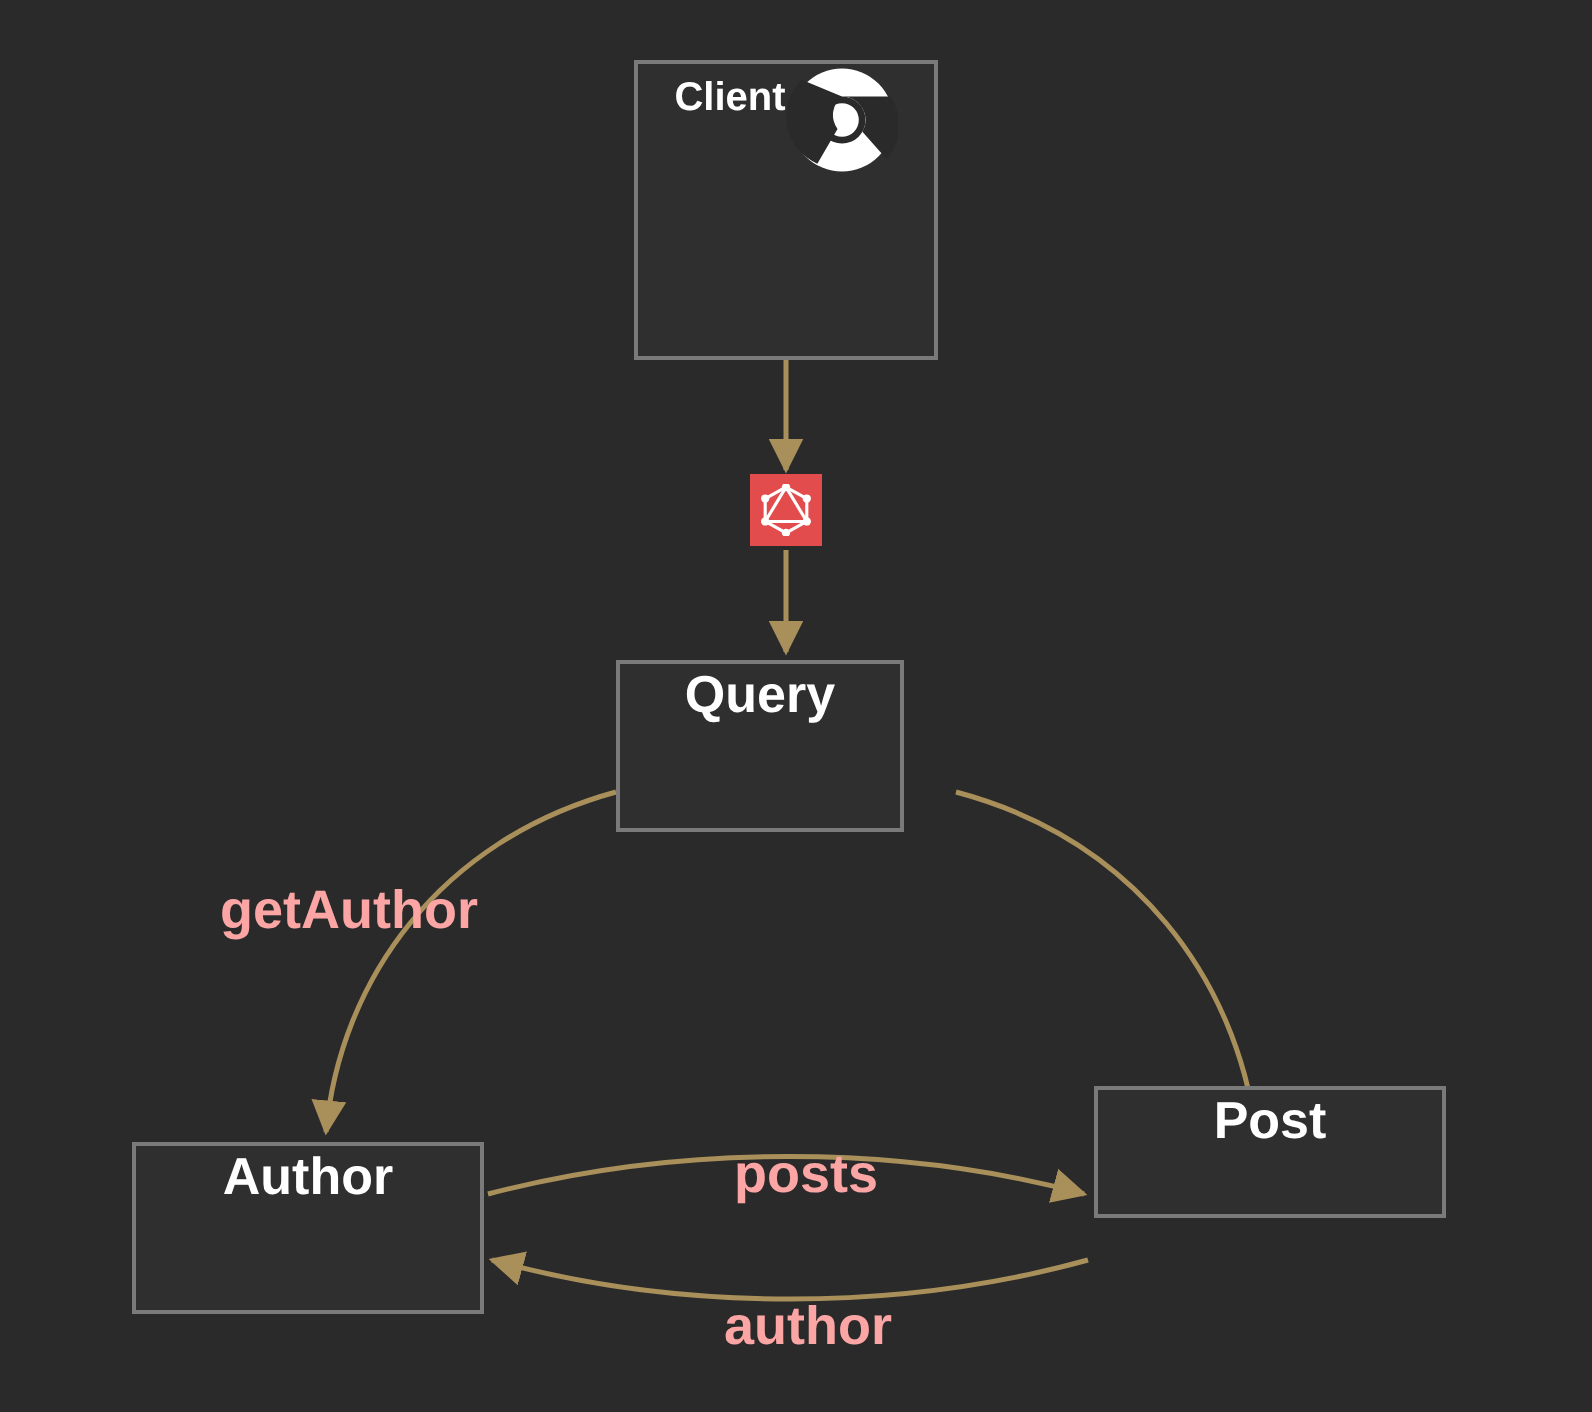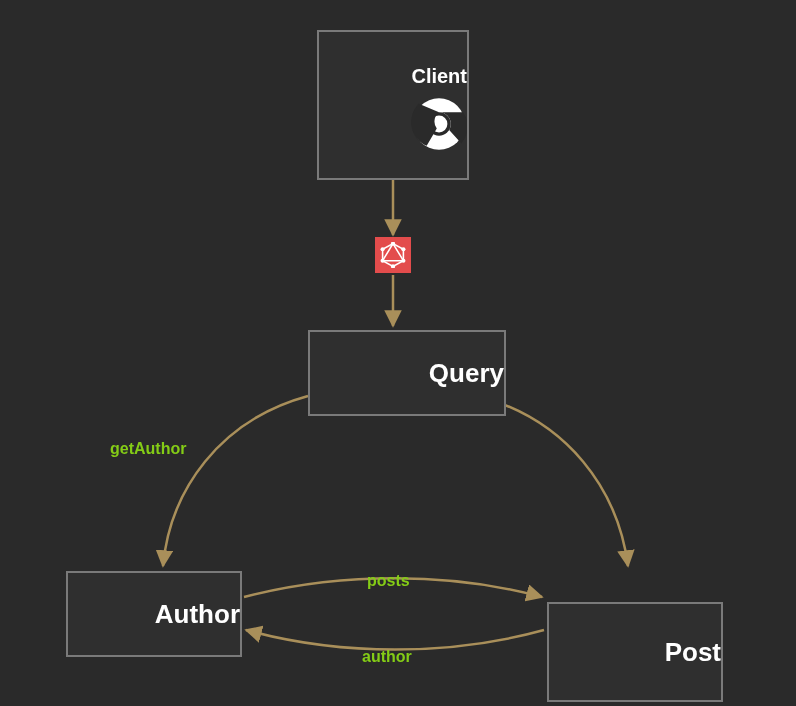--- a/index.html
+++ b/index.html
@@ -1,29 +1,29 @@
 <!DOCTYPE html>
 <html><head>
 <meta charset="utf-8">
 <style>
   html,body{margin:0;padding:0;width:796px;height:706px;background:#2a2a2a;font-family:-apple-system,BlinkMacSystemFont,"Segoe UI",Helvetica,Arial,sans-serif;color:#fff;overflow:hidden}
   .stage{position:relative;width:796px;height:706px}
-  .node{position:absolute;border:2px solid #7a7a7a;background:#2f2f2f;display:flex;flex-direction:column;align-items:flex-end;justify-content:center;box-sizing:border-box}
+  .node{position:absolute;border:2px solid #7a7a7a;background:#2f2f2f;display:flex;align-items:flex-start;justify-content:center;box-sizing:border-box}
   .node .label{font-weight:700;color:#fff}
   .client{left:317px;top:30px;width:152px;height:150px}
   .client .label{font-size:20px;margin-top:6px;margin-bottom:8px}
-  .query{left:308px;top:330px;width:198px;height:86px}
+  .query{left:308px;top:330px;width:144px;height:86px}
   .query .label{font-size:26px}
   .author{left:66px;top:571px;width:176px;height:86px}
   .author .label{font-size:26px}
-  .post{left:547px;top:602px;width:176px;height:100px}
+  .post{left:547px;top:543px;width:176px;height:66px}
   .post .label{font-size:26px}
   .gql-badge{position:absolute;left:375px;top:237px;width:36px;height:36px;background:#e34c4c;display:flex;align-items:center;justify-content:center}
   svg.wires{position:absolute;left:0;top:0;width:796px;height:706px;pointer-events:none}
-  .edge-label{position:absolute;font-size:16px;font-weight:600;color:#84cc16}
+  .edge-label{position:absolute;font-size:27px;font-weight:600;color:#fca5a5}
   .chrome-icon svg{display:block}
 </style>
 </head>
 <body>
 
 <div class="stage">
 
   <svg class="wires" viewBox="0 0 796 706">
     <defs>
       <marker id="arrow" viewBox="0 0 10 10" refX="9" refY="5" markerWidth="7" markerHeight="7" orient="auto-start-reverse">

